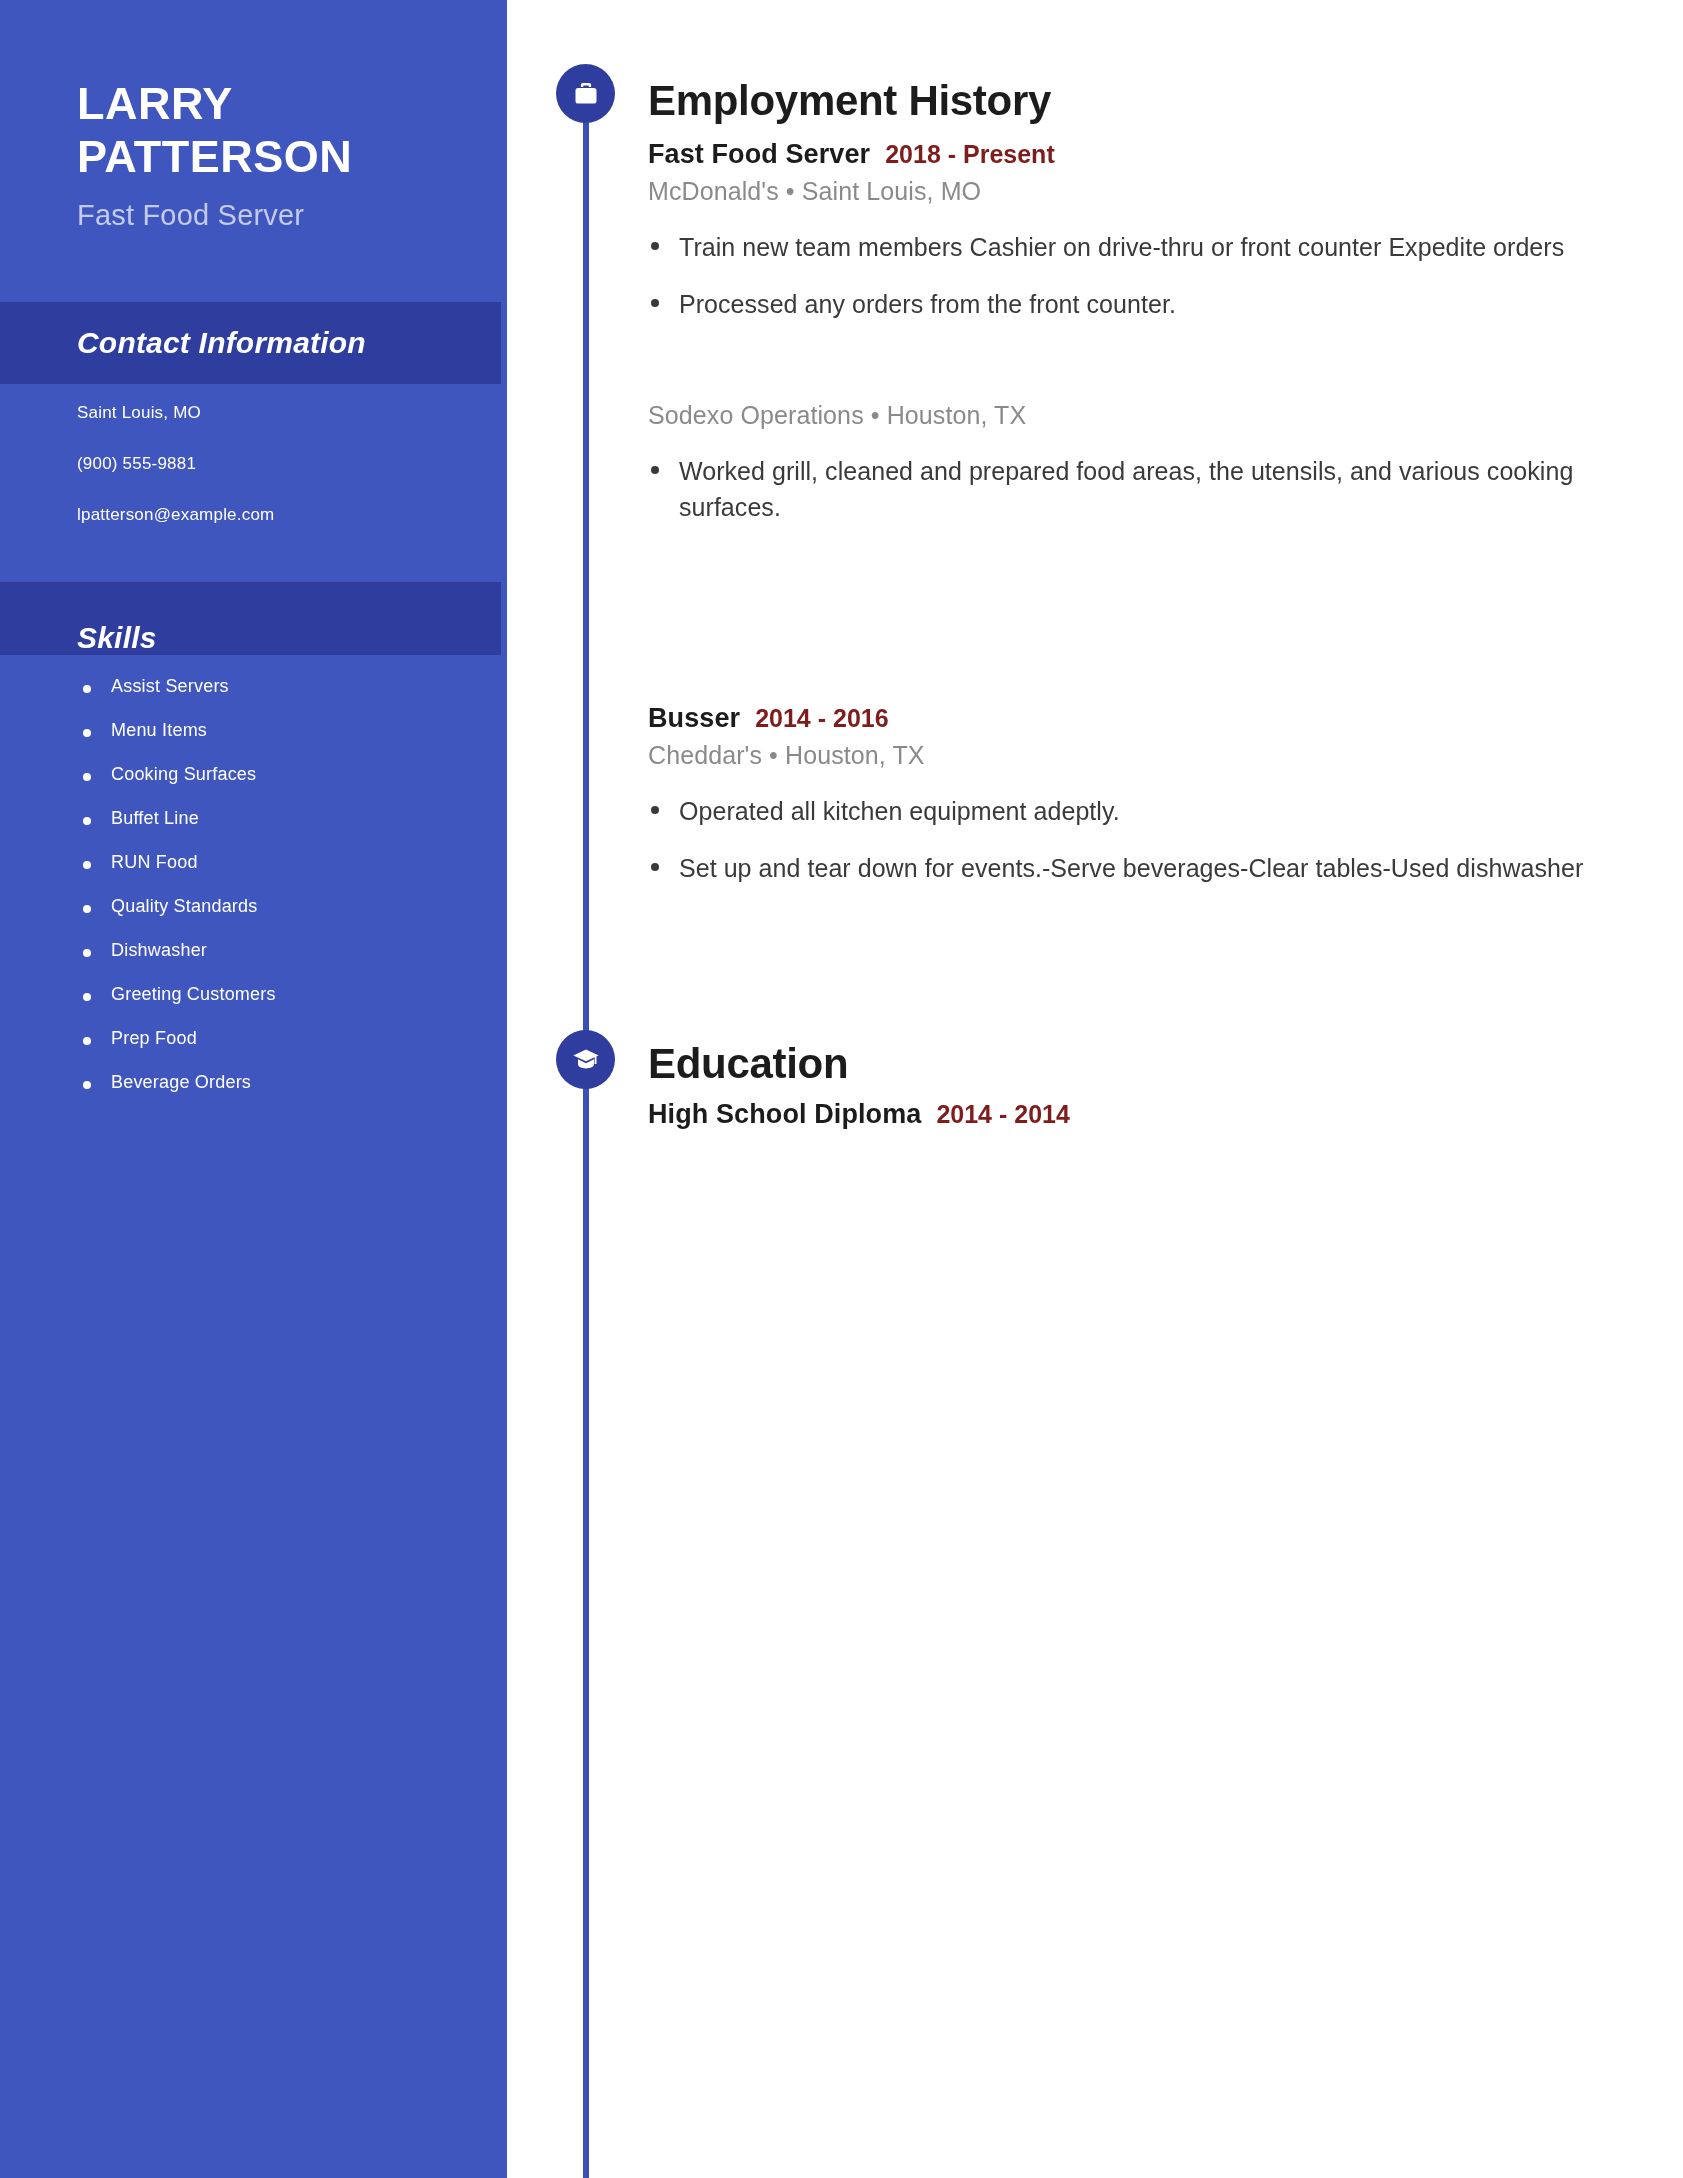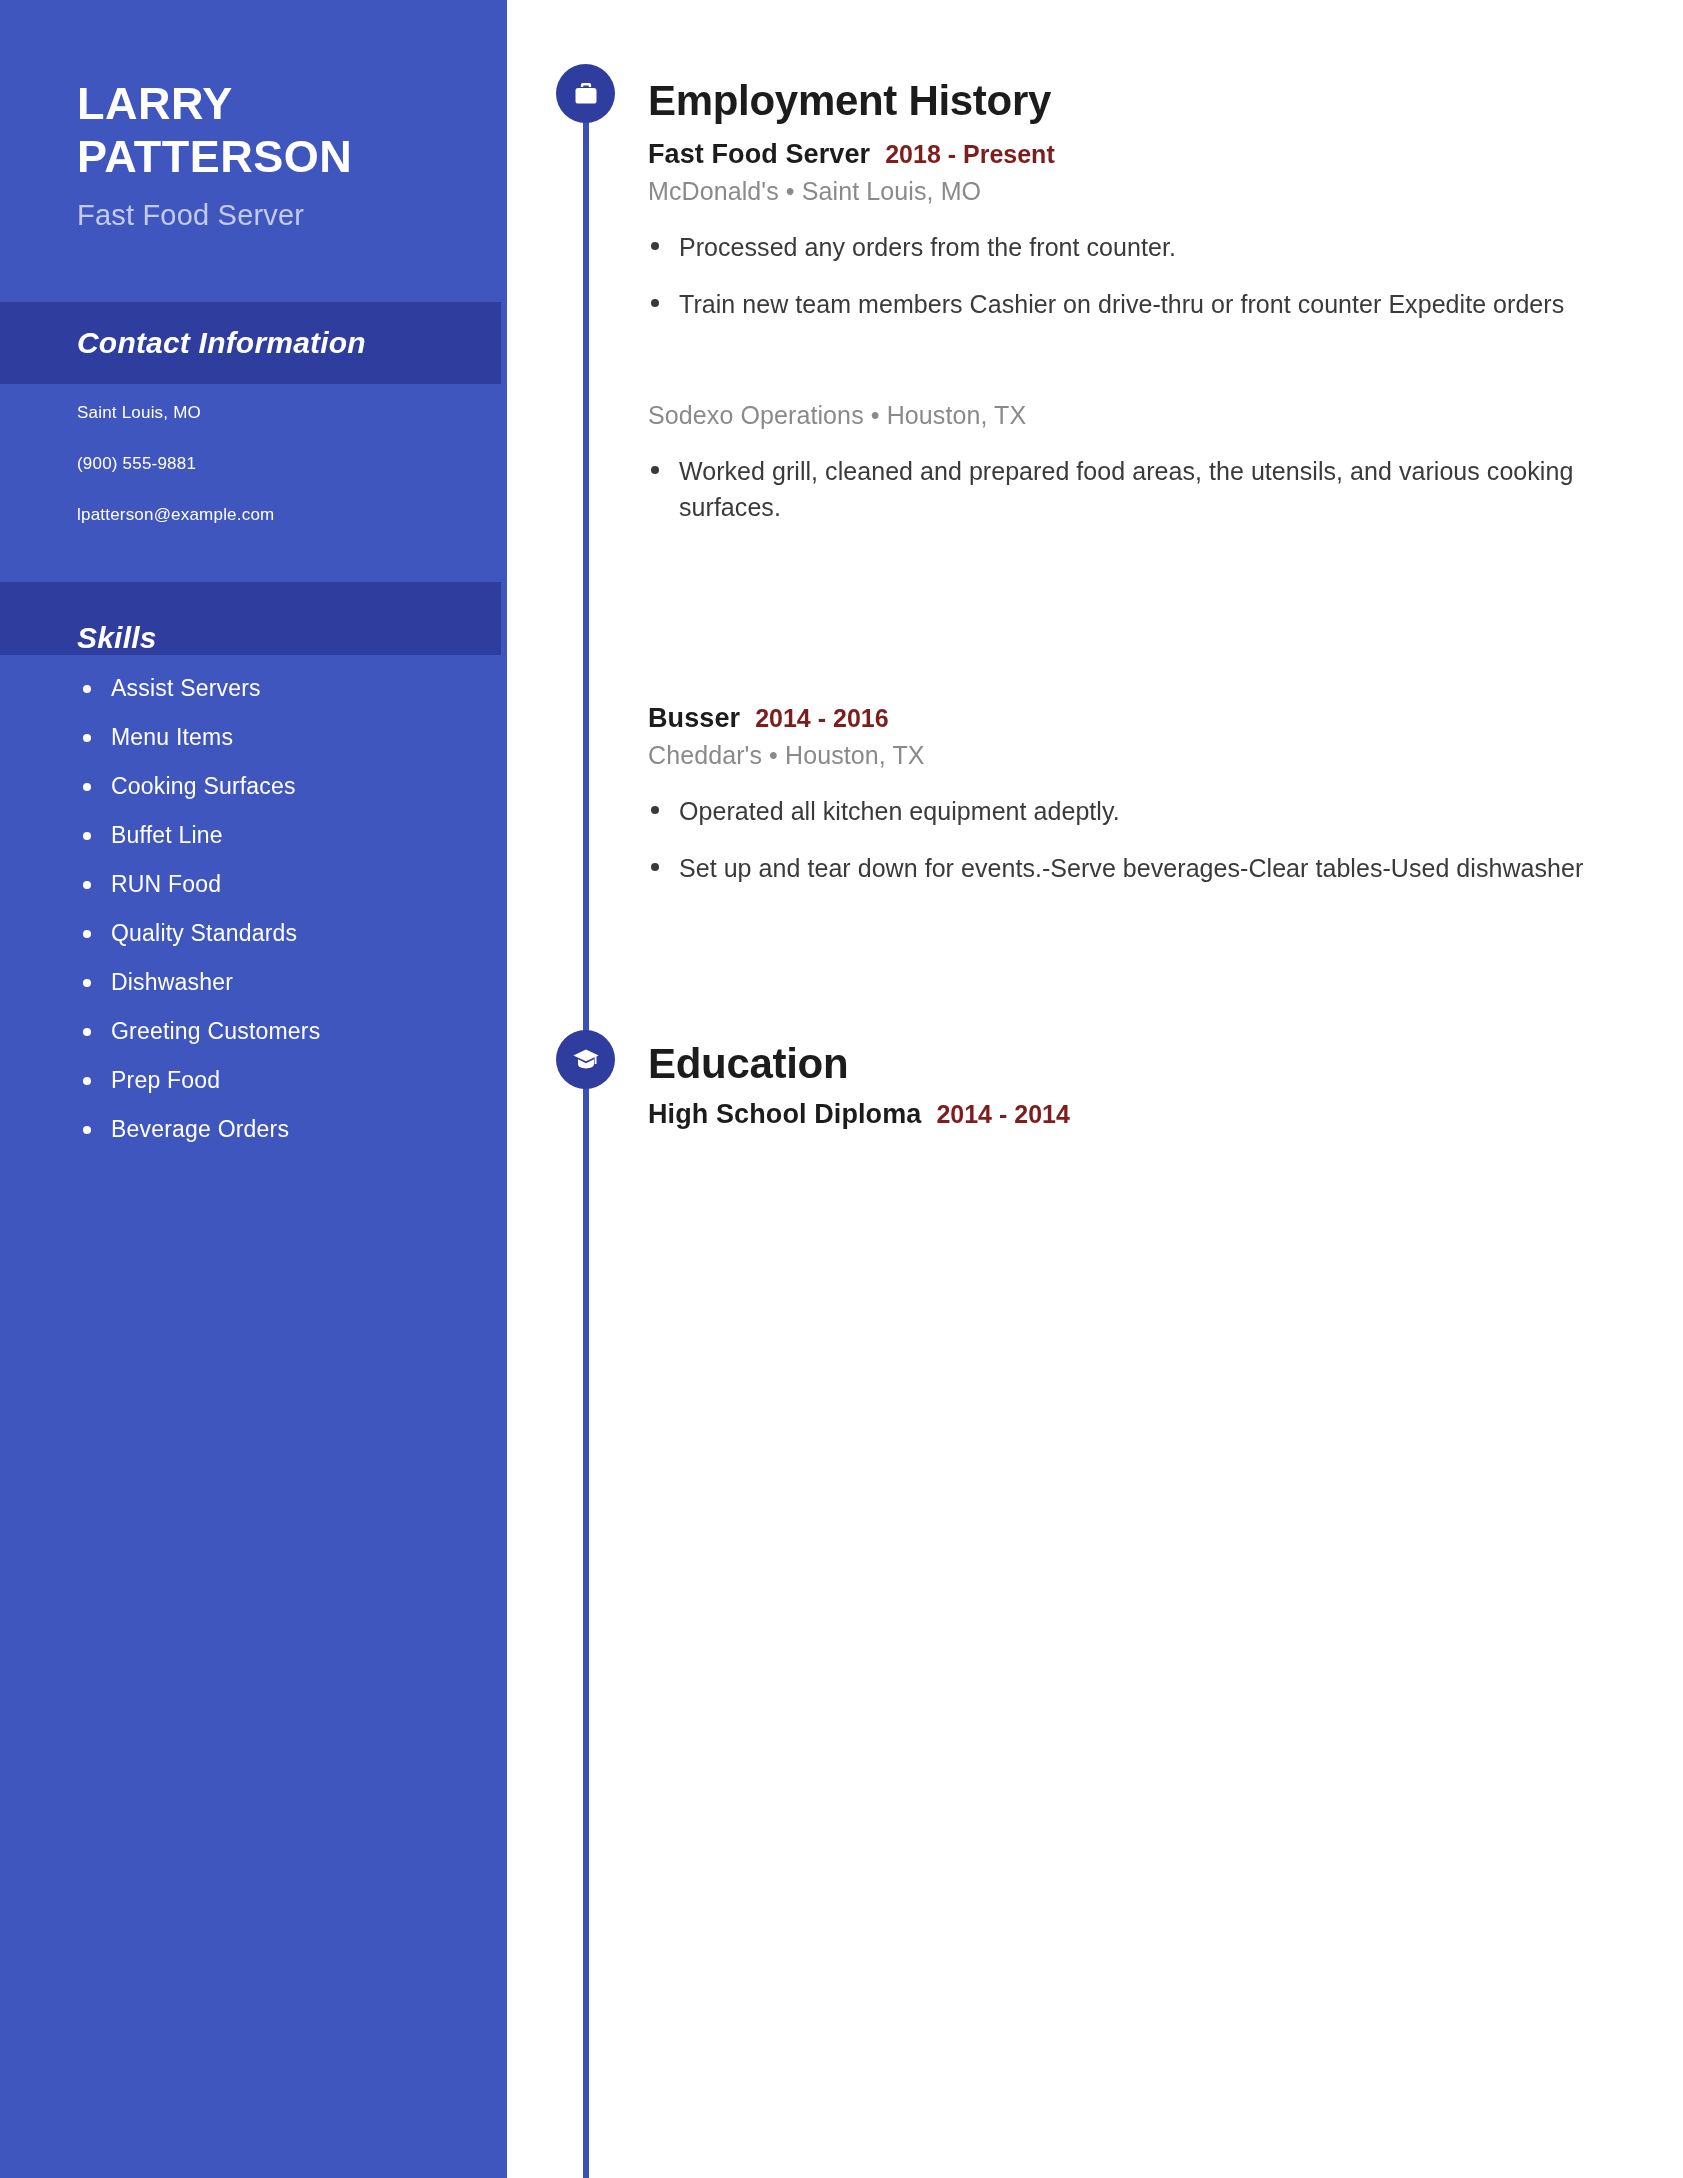--- a/index.html
+++ b/index.html
@@ -71,21 +71,21 @@
 
   .skills-list {
     position:absolute;
     left:0; top:655px; width:501px;
     padding:22px 30px 0 77px;
     list-style:none;
   }
   .skills-list li {
     position:relative;
     color:#ffffff;
-    font-size:23px;
+    font-size:18px;
     line-height:1.0;
     margin-bottom:26px;
     padding-left:34px;
     letter-spacing:0.2px;
   }
   .skills-list li::before {
     content:"";
     position:absolute;
     left:6px; top:8px;
     width:8px; height:8px;
@@ -242,22 +242,22 @@
 
     <h1 class="section-title sec-employment">Employment History</h1>
 
     <section class="entry" style="top:139px;">
       <div class="entry-head">
         <span class="entry-role">Fast Food Server</span>
         <span class="entry-dates">2018 - Present</span>
       </div>
       <div class="entry-meta">McDonald's • Saint Louis, MO</div>
       <ul class="bullets">
+        <li>Train new team members Cashier on drive-thru or front counter Expedite orders</li>
         <li>Processed any orders from the front counter.</li>
-        <li>Train new team members Cashier on drive-thru or front counter Expedite orders</li>
       </ul>
     </section>
 
     <section class="entry" style="top:401px;">
       <div class="entry-meta">Sodexo Operations • Houston, TX</div>
       <ul class="bullets">
         <li>Worked grill, cleaned and prepared food areas, the utensils, and various cooking surfaces.</li>
       </ul>
     </section>
 

